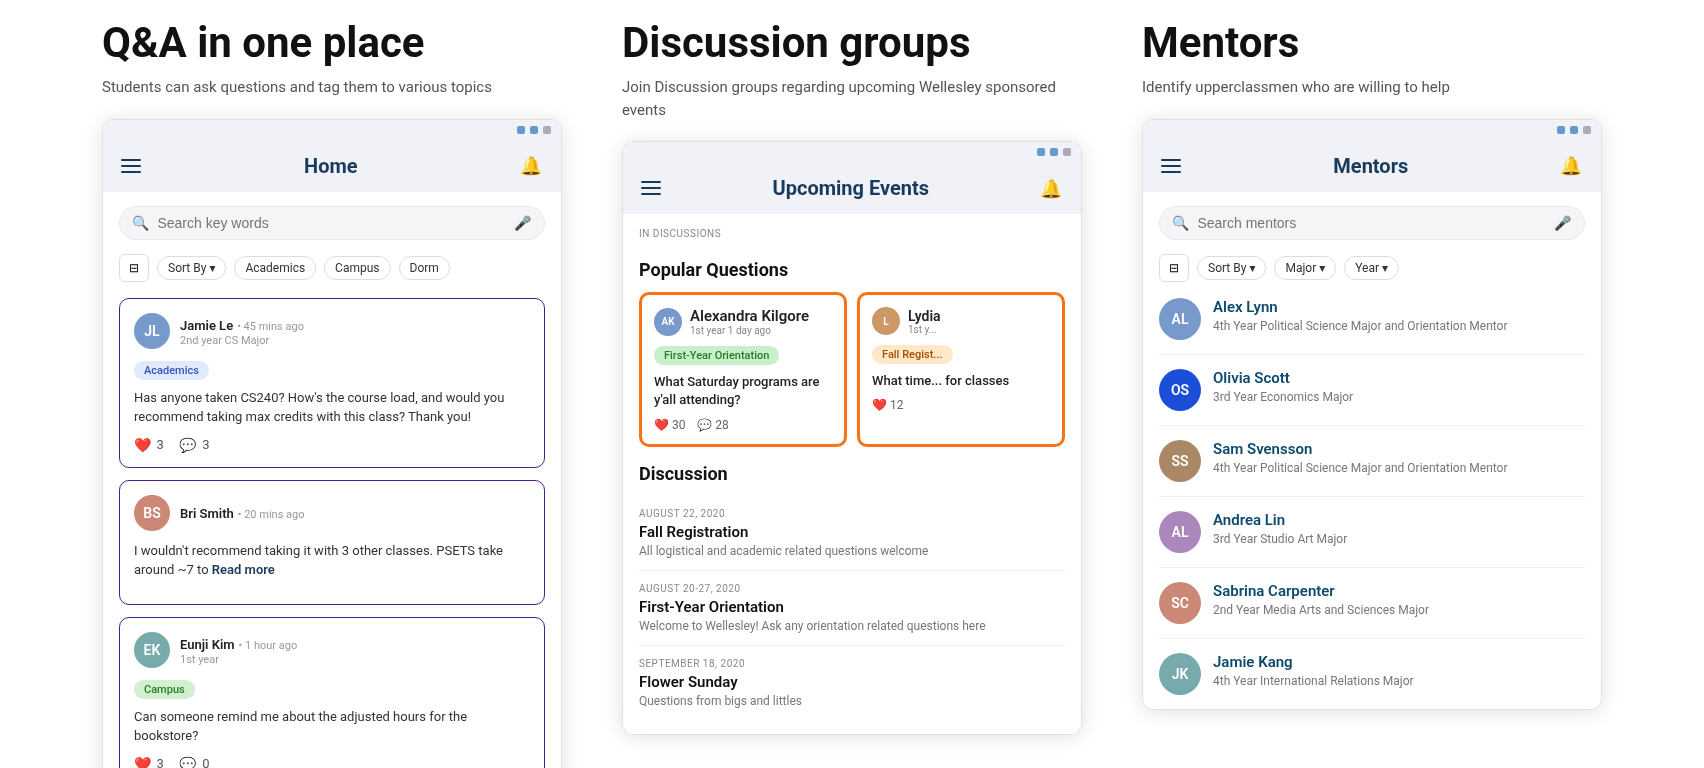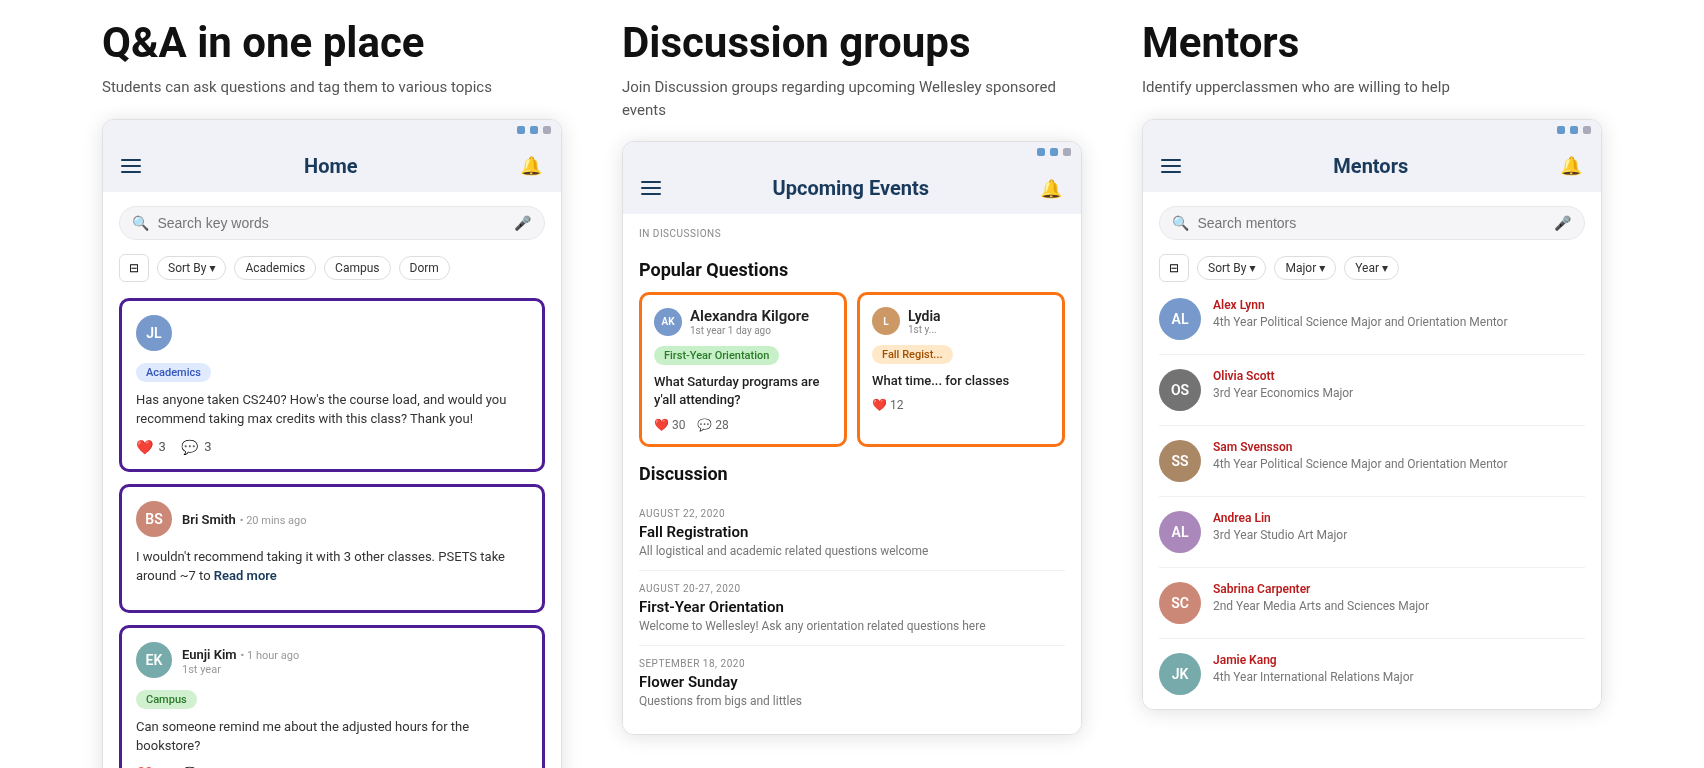--- a/index.html
+++ b/index.html
@@ -163,21 +163,21 @@
       font-size: 12px;
       color: #333;
       background: #fff;
       cursor: pointer;
       white-space: nowrap;
     }
 
     
     .post-card {
       background: #fff;
-      border: 3px solid #4c1d95;
+      border: 1px solid #4c1d95;
       border-radius: 10px;
       padding: 14px;
       margin-bottom: 12px;
     }
 
     .post-header {
       display: flex;
       align-items: center;
       gap: 10px;
       margin-bottom: 10px;
@@ -372,41 +372,41 @@
       border-radius: 50%;
       flex-shrink: 0;
       overflow: hidden;
     }
 
     .mentor-info {
       flex: 1;
     }
 
     .mentor-name {
-      font-size: 12px;
+      font-size: 15px;
       font-weight: 600;
-      color: #b91c1c;
+      color: #0c4a6e;
       margin-bottom: 2px;
     }
 
     .mentor-detail {
       font-size: 12px;
       color: #777;
       line-height: 1.4;
     }
 
     .mentor-divider {
       height: 1px;
       background: #f0f0f0;
       margin: 0 0;
     }
 
     
     .av-blue { background: #7799cc; }
-    .av-green { background: #737373; }
+    .av-green { background: #1d4ed8; }
     .av-brown { background: #aa8866; }
     .av-purple { background: #aa88bb; }
     .av-coral { background: #cc8877; }
     .av-teal { background: #77aaaa; }
     .av-orange { background: #cc9966; }
 
     
     .truncate { overflow: hidden; display: -webkit-box; -webkit-line-clamp: 2; -webkit-box-orient: vertical; }
 
     .filter-bar-mentors {
@@ -464,20 +464,27 @@
           <span>Campus</span>
         </div>
         <div class="filter-chip">
           <span>Dorm</span>
         </div>
       </div>
 
       <div class="post-card">
         <div class="post-header">
           <div class="avatar av-blue">JL</div>
+          <div class="post-meta">
+            <div>
+              <span class="post-author">Jamie Le</span>
+              <span class="post-time"> • <span>45 mins ago</span></span>
+            </div>
+            <div class="post-year">2nd year CS Major</div>
+          </div>
         </div>
         <div class="tag tag-academics">Academics</div>
         <p class="post-text">Has anyone taken CS240? How's the course load, and would you recommend taking max credits with this class? Thank you!</p>
         <div class="post-footer">
           <div class="reaction">
             <span class="reaction-icon">❤️</span>
             <span>3</span>
           </div>
           <div class="reaction">
             <span class="reaction-icon">💬</span>

